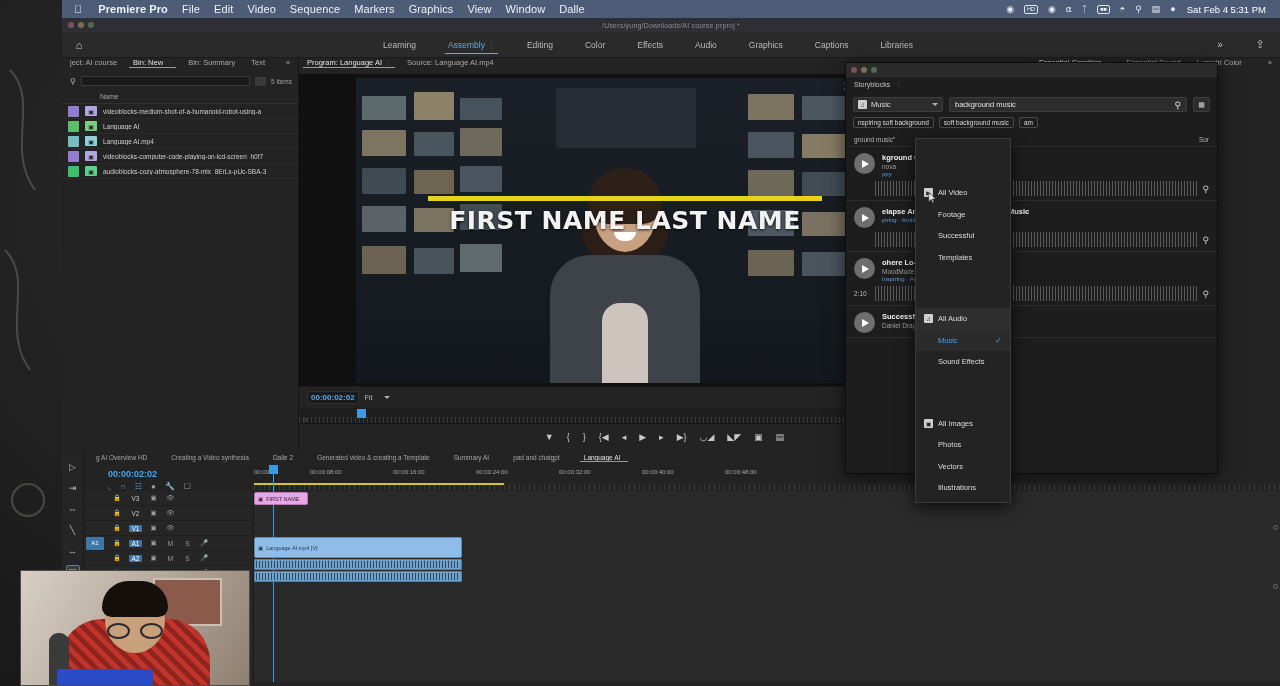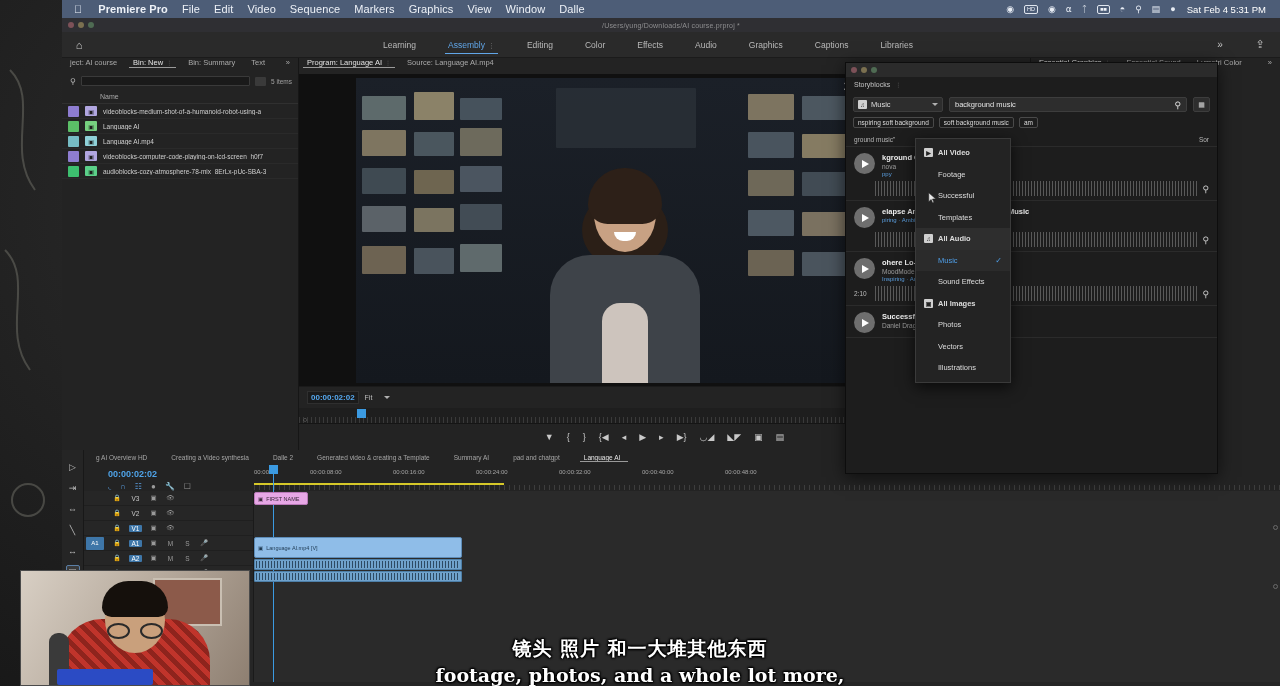--- a/index.html
+++ b/index.html
@@ -150,21 +150,21 @@
   .wave { flex:1; height:15px;
     background: repeating-linear-gradient(90deg,#6d6d6d 0 1px, transparent 1px 3px);
     -webkit-mask-image: linear-gradient(90deg,#000,#000);
     opacity:.75; }
   .zoomico { color:#cfcfcf; font-size:9px; }
 
   
   .dropdown { position:absolute; left:915px; top:138px; width:96px; background:#232323;
     border:1px solid #3a3a3a; box-shadow:0 4px 14px rgba(0,0,0,.7); z-index:40; padding:3px 0;}
   .dd-item { display:flex; align-items:center; gap:5px; height:21.5px; padding:0 8px; font-size:7.5px; color:#dcdcdc; position:relative;}
-  .dd-item.group { font-weight:bold; }
+  .dd-item.group { font-weight:normal;margin-top:40px; }
   .dd-item.sel { color:#4f9fe8; background:#2b2b2b;}
   .dd-item.hl { background:#2e2e2e;}
   .dd-ico { width:9px;height:9px;background:#d0d0d0;border-radius:1px;color:#232323;font-size:6px;
             display:flex;align-items:center;justify-content:center;flex:0 0 auto;}
   .dd-item .check { margin-left:auto; color:#4f9fe8; font-size:8px;}
   .cursor { position:absolute; left:928px; top:192px; z-index:45; width:9px;height:12px;}
 
   
   .tlwrap { height: 232px; display:flex; background:#232323; }
   .toolcol { width: 22px; background:#252525; display:flex; flex-direction:column; align-items:center;
@@ -398,20 +398,24 @@
               <div class="p-body"></div>
               <div class="p-inner"></div>
               <div class="p-head">
                 <div class="p-eye" style="left:13px"></div>
                 <div class="p-eye" style="right:13px"></div>
                 <div class="p-smile"></div>
               </div>
               <div class="p-hair"></div>
             </div>
 
+            <div class="lowerthird">
+              <div class="lt-bar"></div>
+              <div class="lt-name">FIRST NAME LAST NAME</div>
+            </div>
           </div>
         </div>
 
         <div class="prog-ctrls">
           <span class="tc">00:00:02:02</span>
           <span class="fitsel">
             <span>Fit</span>
             <span class="caret"></span>
           </span>
           <span class="right">
@@ -729,24 +733,20 @@
     <div class="dd-item">
       <span style="width:9px"></span>
         <span>Illustrations</span>
     </div>
   </div>
 
   <svg class="cursor" viewBox="0 0 12 16">
     <path d="M1 1 L1 13 L4.2 10 L6.2 14.6 L8 13.8 L6 9.4 L10.4 9.2 Z" fill="#e8e8e8" stroke="#222" stroke-width="0.8"></path>
   </svg>
 
-  <div class="subs">
-    <div class="sub-cn">镜头 照片 和一大堆其他东西</div>
-    <div class="sub-en">footage, photos, and a whole lot more,</div>
-  </div>
 
   <div class="webcam">
     <div class="wc-bg"></div>
     <div class="wc-frame"></div>
     <div class="wc-body"></div>
     <div class="wc-head">
       <div class="wc-gl" style="left:2px"></div>
       <div class="wc-gl" style="right:2px"></div>
     </div>
     <div class="wc-hair"></div>

